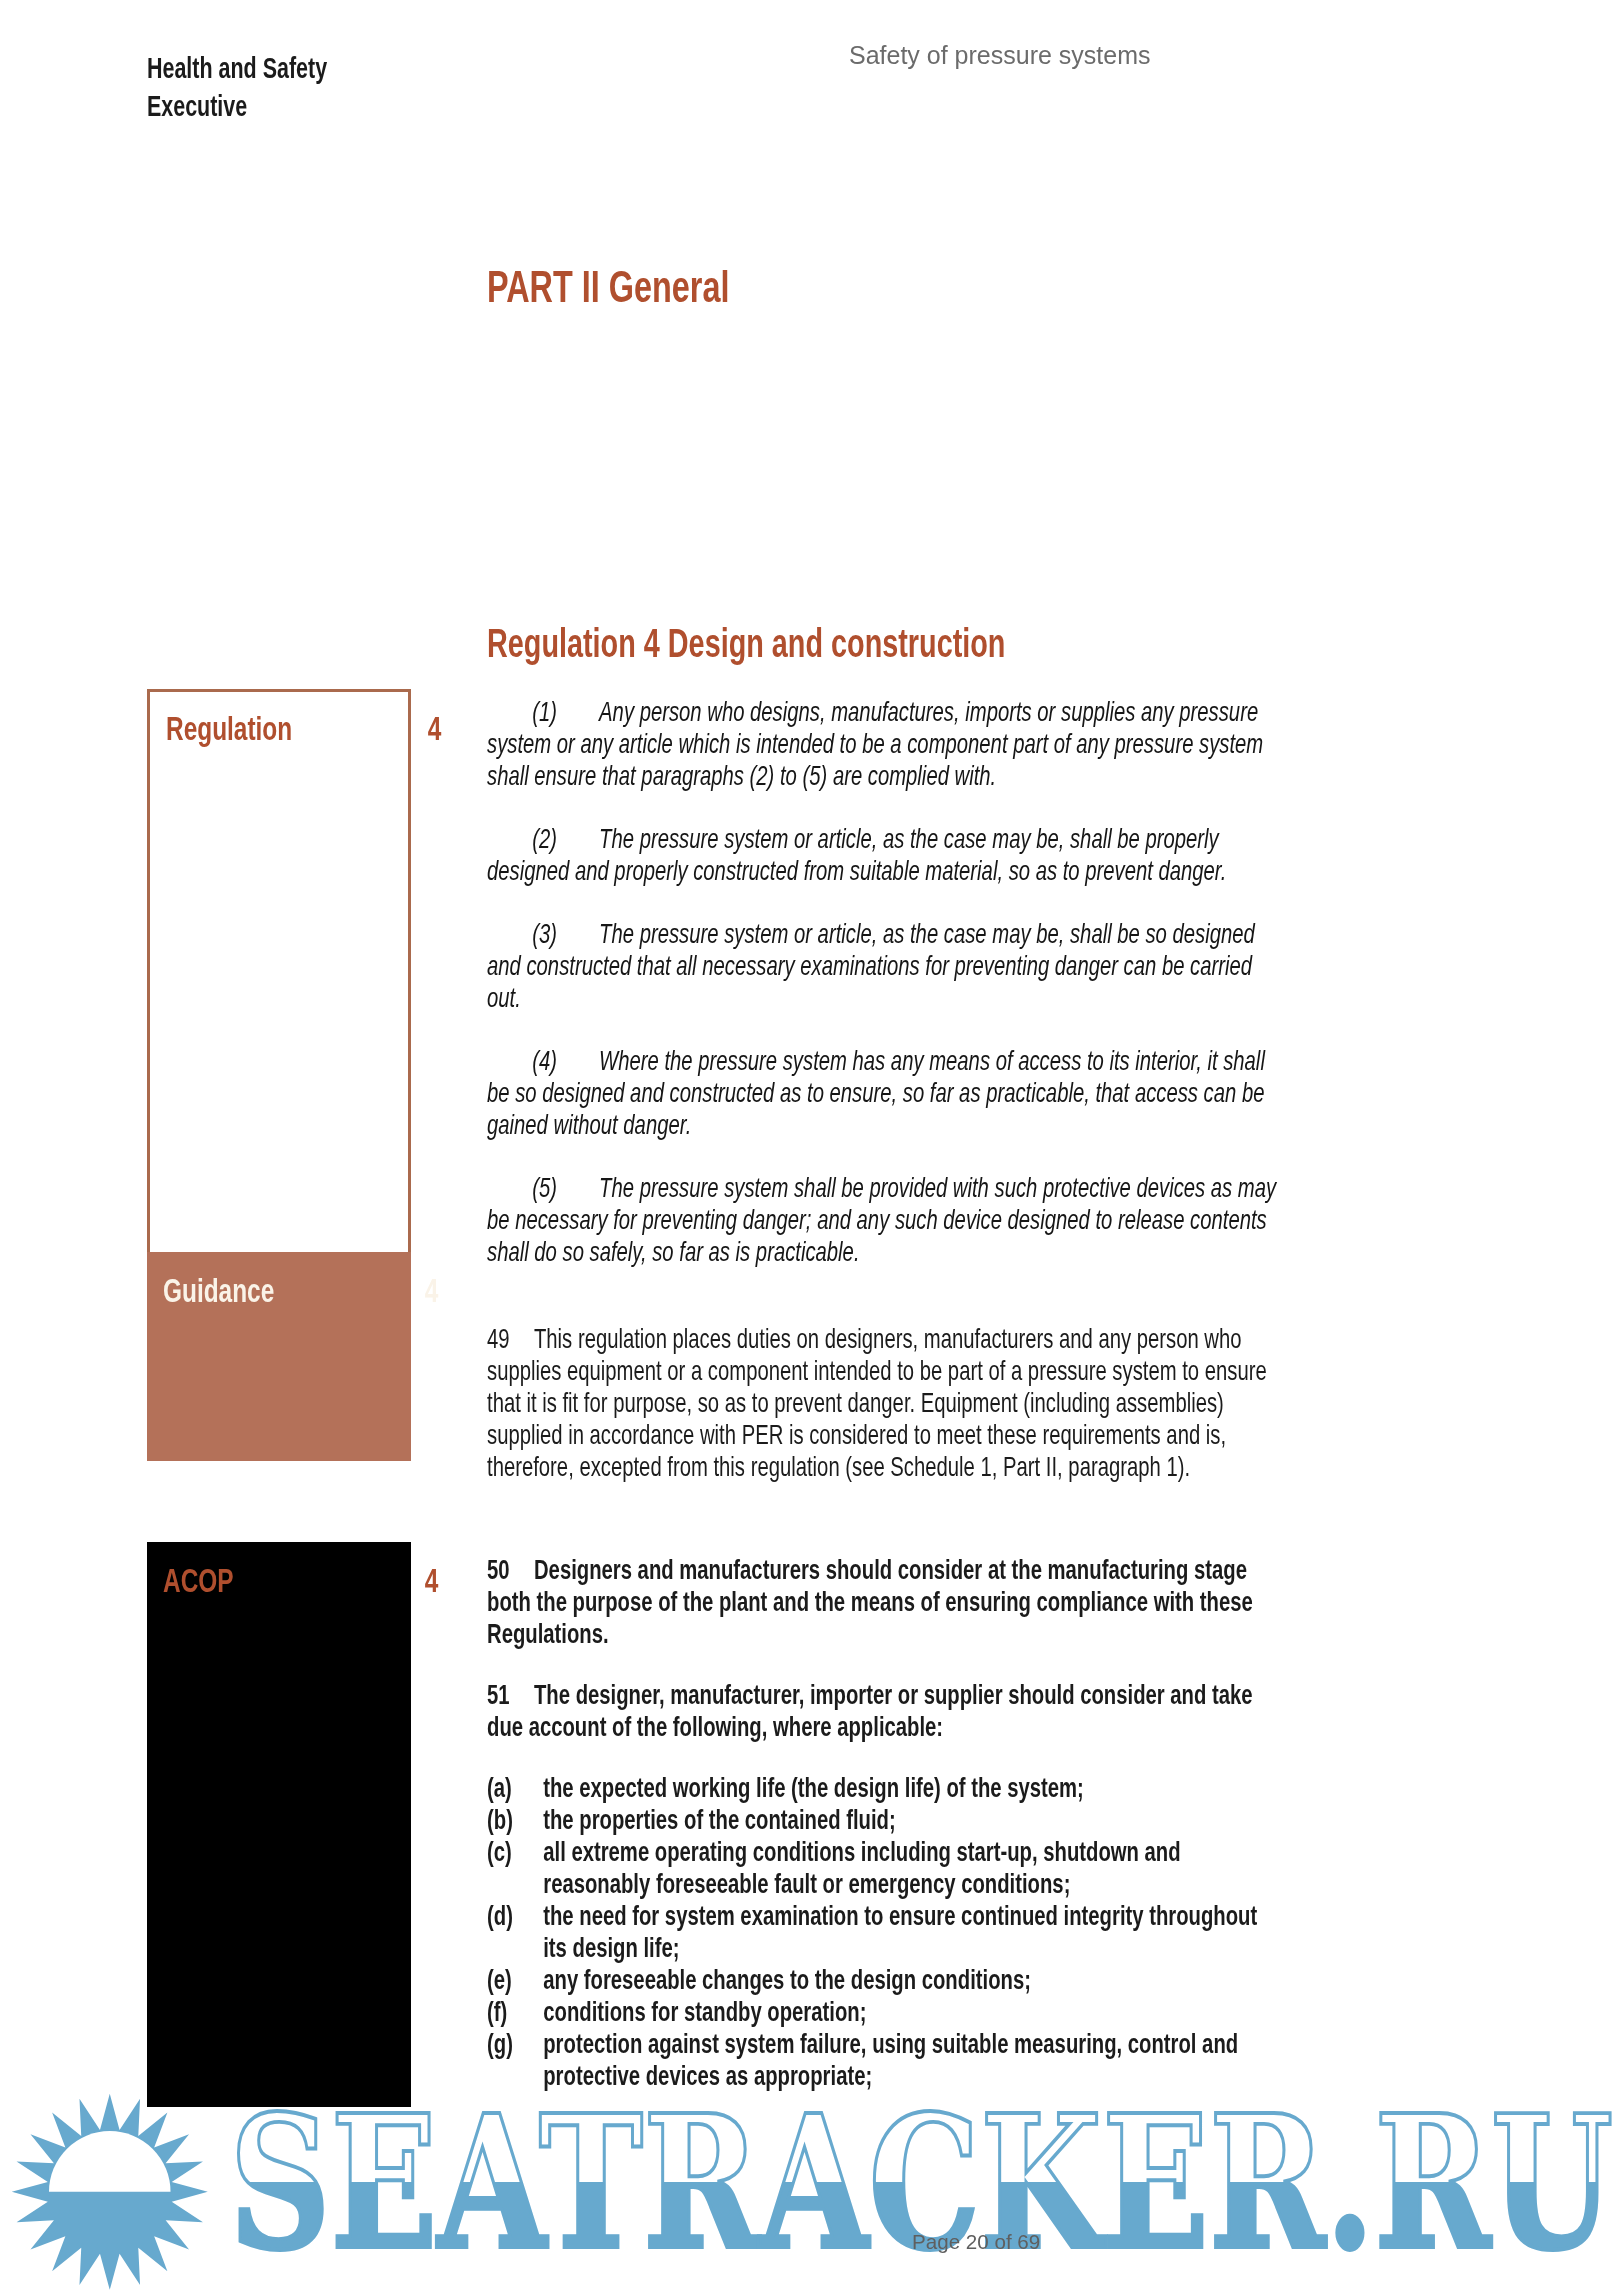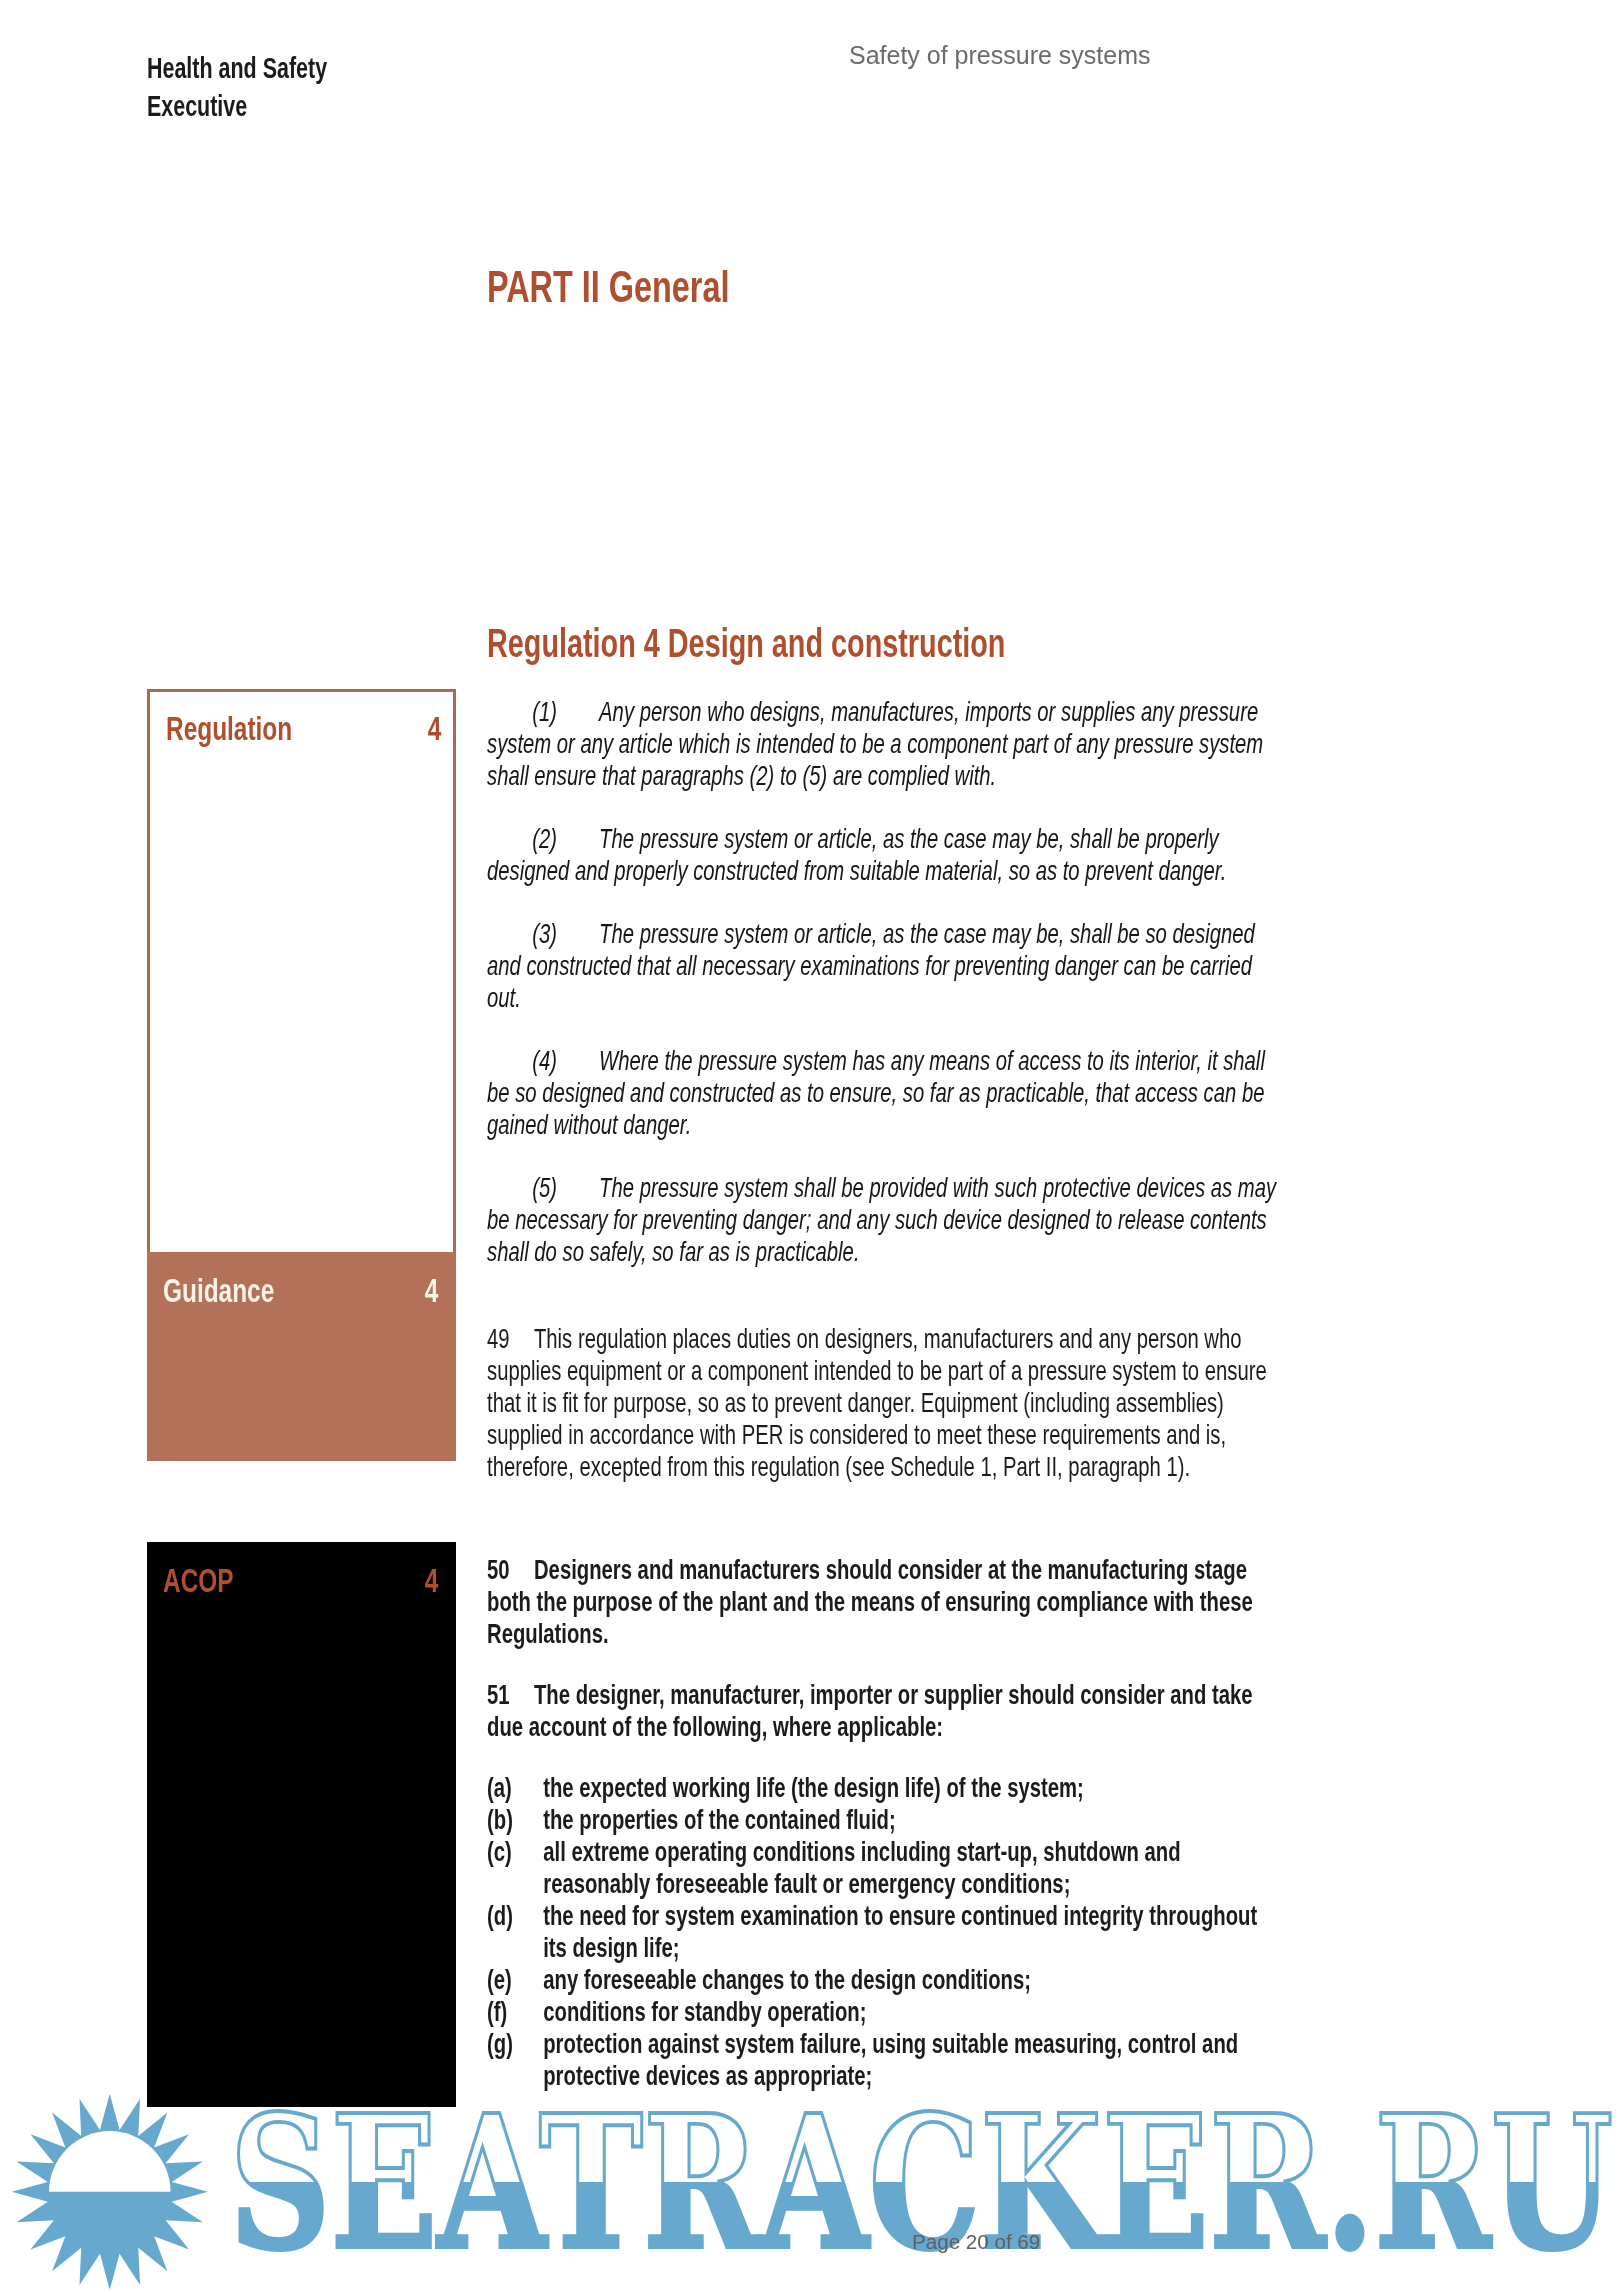--- a/index.html
+++ b/index.html
@@ -17,21 +17,21 @@
   .hdr-right{position:absolute; left:849px; top:41px; font-size:25px;
     color:#6b6b6b; white-space:nowrap;}
 
   
   .part-title{position:absolute; left:487px; top:261px; font-weight:bold;
     font-size:45px; color:#b04f2e; white-space:nowrap;}
   .section-heading{position:absolute; left:487px; top:621px; font-weight:bold;
     font-size:40px; color:#b04f2e; white-space:nowrap;}
 
   
-  .sidebox{position:absolute; left:147px; width:309px; box-sizing:border-box;}
+  .sidebox{position:absolute; left:147px; width:264px; box-sizing:border-box;}
   .box-reg{top:689px; height:593px; background:#ffffff; border:3.9px solid #aa6a4d;}
   .box-gui{top:1252px; height:209px; background:#b47159;}
   .box-acop{top:1542px; height:565px; background:#000000;}
   .box-row{position:absolute; left:15.7px; top:19.6px; width:372px;
     display:flex; justify-content:space-between; font-weight:bold; font-size:33px;}
   .box-reg .box-row{color:#b04f2e; top:17.6px;}
   .box-gui .box-row{color:#faf3e8;}
   .box-acop .box-row{color:#b04f2e;}
 
   

